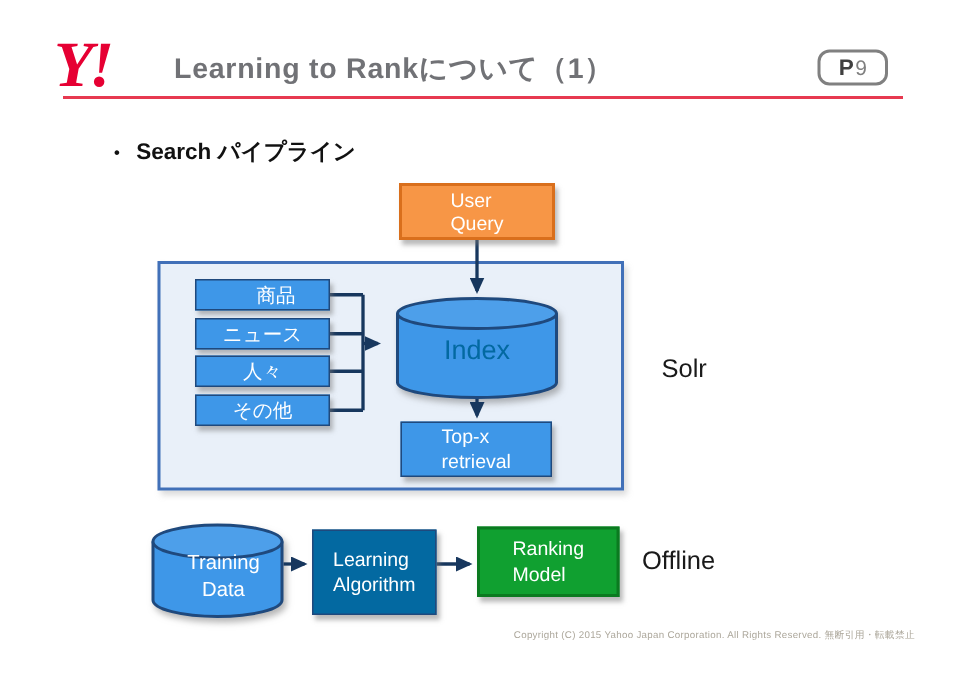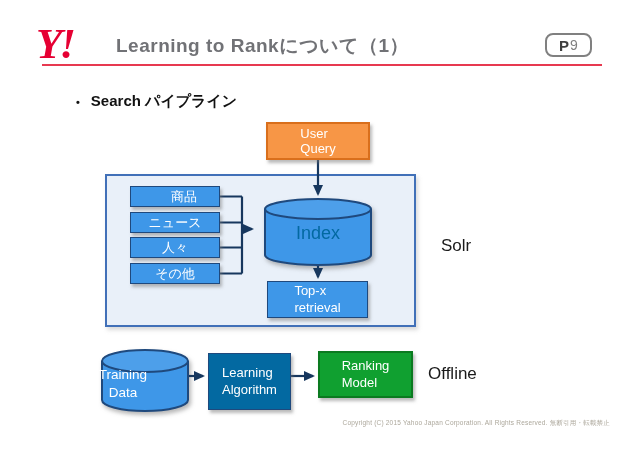--- a/index.html
+++ b/index.html
@@ -32,21 +32,21 @@
   .src-0 { top:186px;padding-left:18px; } .src-1 { top:212px; } .src-2 { top:237px; } .src-3 { top:263px; }
   .topx-box { left:267px; top:281px; width:101px; height:37px; background:#3E97E8; border:1.5px solid #1F497D;
               font-size:13px; line-height:1.25; }
   .learn-box { left:208px; top:353px; width:83px; height:57px; background:#0369a1; border:1.5px solid #1F497D;
                font-size:13px; line-height:1.3; }
   .rank-box { left:318px; top:351px; width:95px; height:47px; background:#10A030; border:2px solid #0B7A20;
               font-size:13px; line-height:1.3; }
 
   
   .index-label { left:265px; top:223px; width:106px; text-align:center; color:#0369a1; font-size:18px; }
-  .train-label { left:90px; top:366px; width:66px; text-align:center; color:#fff; font-size:13.5px; line-height:1.35; }
+  .train-label { left:116px; top:366px; width:66px; text-align:center; color:#fff; font-size:13.5px; line-height:1.35; }
 
   
   .side-label { font-size:17px; color:#1A1A1A; }
   .solr { left:425px; top:236px;margin-left:16px; }
   .offline { left:428px; top:364px; }
 
   
   .footer { top:419px; right:30px; font-size:6.5px; color:#ACA79B; letter-spacing:0.2px; }
 
   svg.layer { position:absolute; left:0; top:0; width:640px; height:452px; pointer-events:none; }

